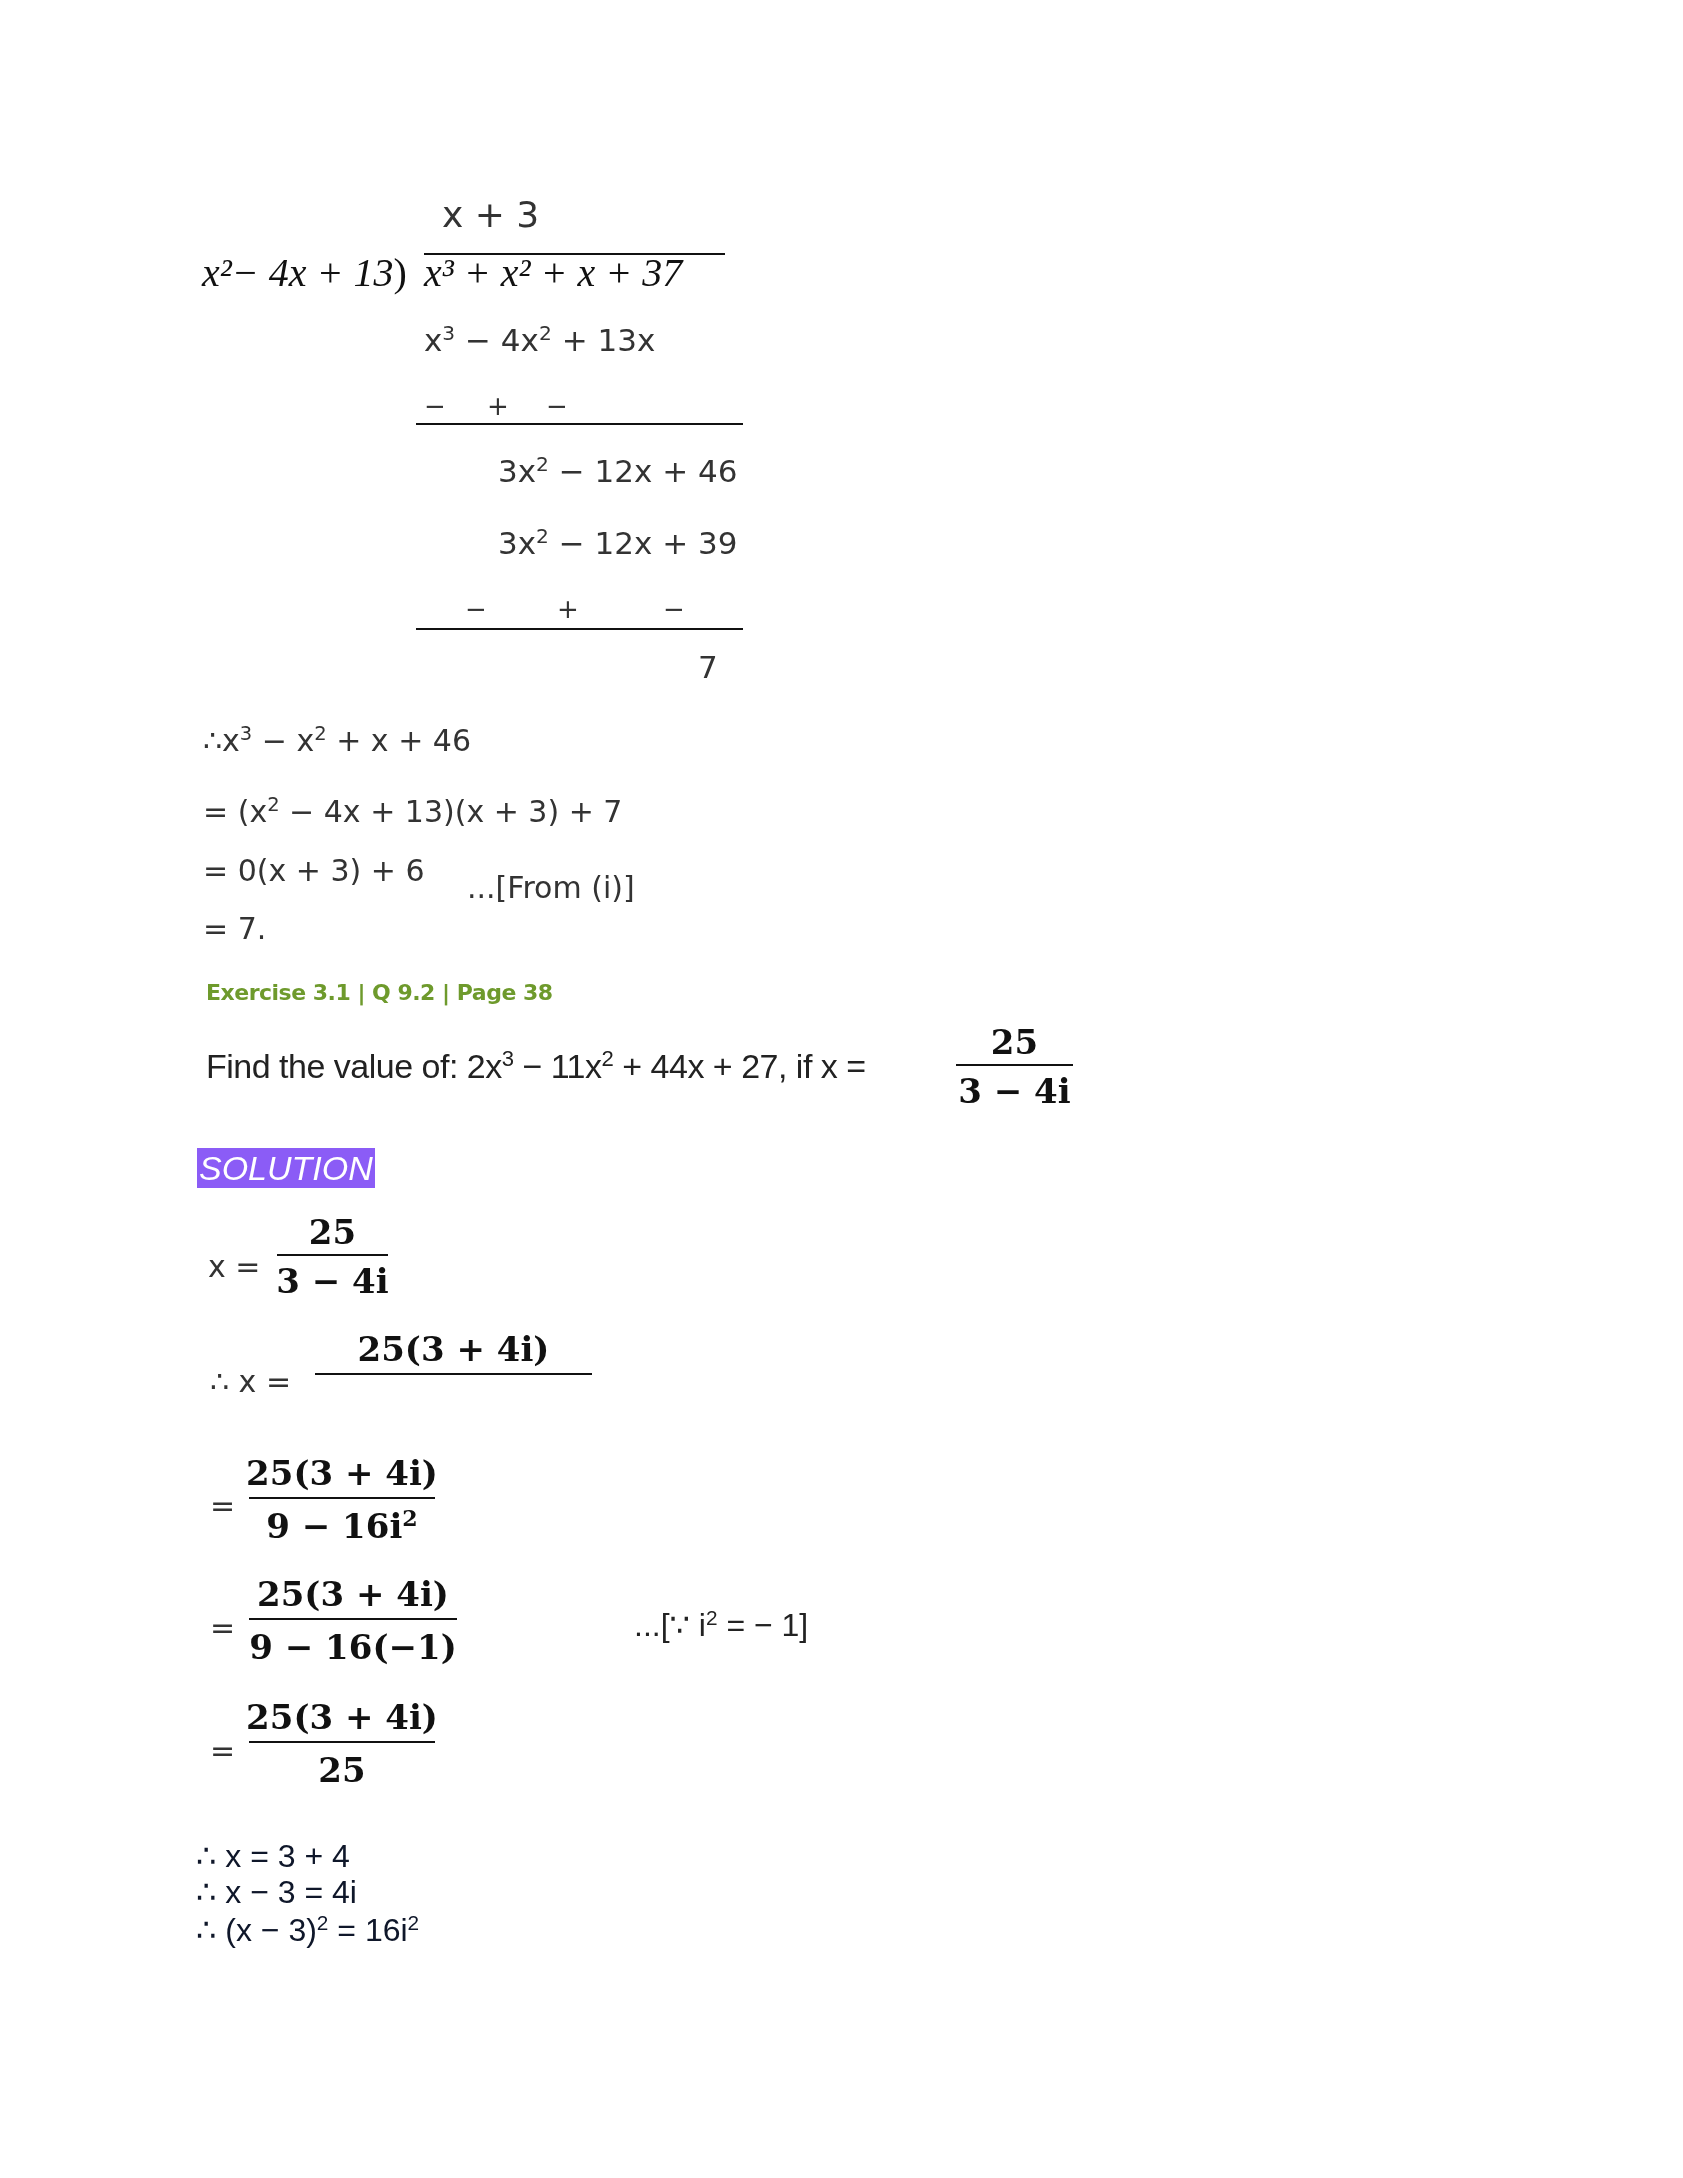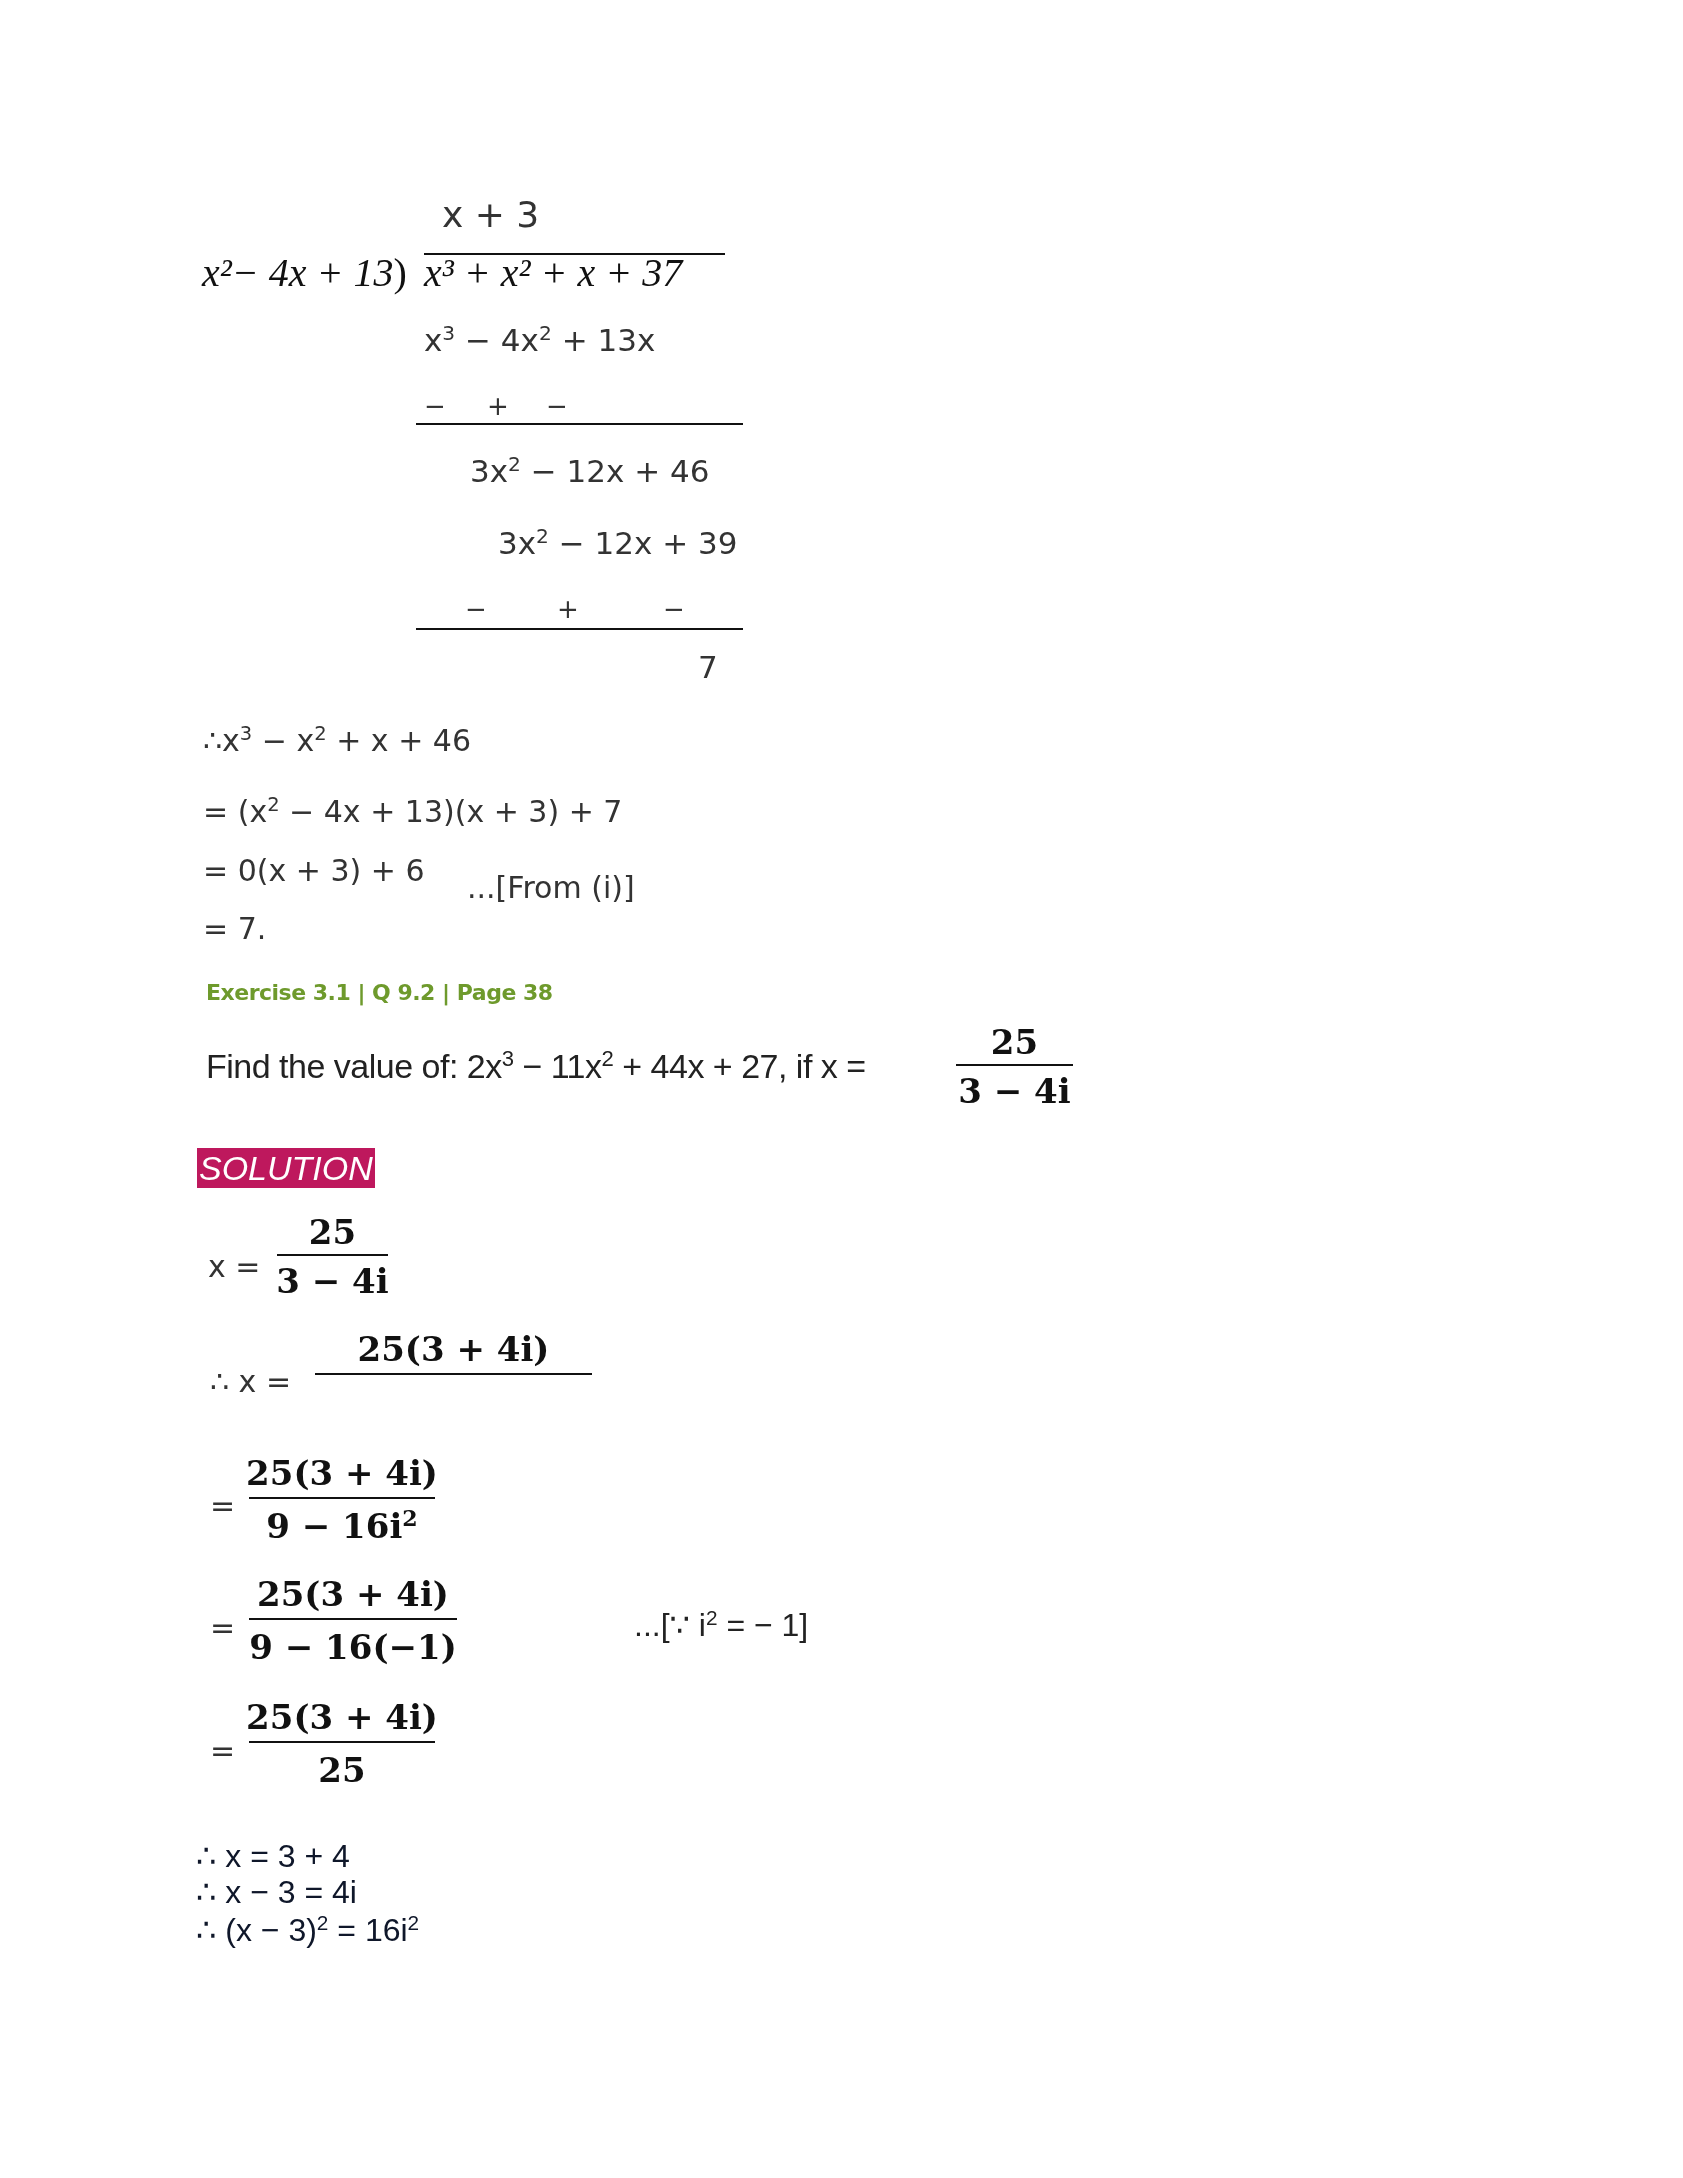--- a/index.html
+++ b/index.html
@@ -7,21 +7,21 @@
     .abs { position: absolute; white-space: nowrap; }
     .sans { font-family: "DejaVu Sans", sans-serif; }
     .mathi { font-family: "Liberation Serif", serif; font-style: italic; }
     .mathr { font-family: "Liberation Serif", serif; }
     sup { font-size: 65%; vertical-align: 0.55em; line-height: 0; }
     .line { position: absolute; height: 2px; background: #111; }
     .frac { position: absolute; display: flex; flex-direction: column; align-items: center; }
     .frac .num, .frac .den { font-family: "DejaVu Serif", serif; font-weight: bold; color: #111; white-space: nowrap; }
     .frac .bar { height: 2px; background: #111; align-self: stretch; }
     .exercise { font-family: "DejaVu Sans", sans-serif; font-weight: bold; color: #6e9a2c; font-size: 22px; letter-spacing: -0.5px; }
-    .solution-badge { background: #be185d; color: #fff; font-family: "Liberation Sans", sans-serif; font-style: italic; font-size: 34px; padding: 0 2px; line-height: 40px; height: 40px; }
+    .solution-badge { background: #8b5cf6; color: #fff; font-family: "Liberation Sans", sans-serif; font-style: italic; font-size: 34px; padding: 0 2px; line-height: 40px; height: 40px; }
     .body-text { font-family: "DejaVu Sans", sans-serif; font-size: 32px; color: #222; }
     .eq { font-family: "DejaVu Sans", sans-serif; font-size: 30px; color: #333; }
     .tail { font-family: "Liberation Sans", sans-serif; font-size: 32px; color: #0f172a; }
   </style>
 </head>
 <body>
 
 <div>
   <div class="abs sans" style="left:442px; top:194px; font-size:36px; color:#333;">x + 3</div>
   <div class="line" style="left:424px; top:253px; width:301px;"></div>
@@ -31,21 +31,21 @@
   <div class="abs mathi" style="left:424px; top:249px; font-size:40px; color:#111;">x³ + x² + x + 37</div>
 
   <div class="abs sans" style="left:424px; top:322px; font-size:31px; color:#333;">
     <span>x</span><sup>3</sup><span> − 4x</span><sup>2</sup><span> + 13x</span>
   </div>
   <div class="abs sans" style="left:424px; top:391px; font-size:26px; color:#333;">−</div>
   <div class="abs sans" style="left:487px; top:391px; font-size:26px; color:#333;">+</div>
   <div class="abs sans" style="left:546px; top:391px; font-size:26px; color:#333;">−</div>
   <div class="line" style="left:416px; top:423px; width:327px;"></div>
 
-  <div class="abs sans" style="left:470px; top:453px; font-size:31px; color:#333;">
+  <div class="abs sans" style="left:498px; top:453px; font-size:31px; color:#333;">
     <span>3x</span><sup>2</sup><span> − 12x + 46</span>
   </div>
   <div class="abs sans" style="left:498px; top:525px; font-size:31px; color:#333;">
     <span>3x</span><sup>2</sup><span> − 12x + 39</span>
   </div>
   <div class="abs sans" style="left:465px; top:594px; font-size:26px; color:#333;">−</div>
   <div class="abs sans" style="left:557px; top:594px; font-size:26px; color:#333;">+</div>
   <div class="abs sans" style="left:663px; top:594px; font-size:26px; color:#333;">−</div>
   <div class="line" style="left:416px; top:628px; width:327px;"></div>
   <div class="abs sans" style="left:698px; top:649px; font-size:31px; color:#333;">7</div>

